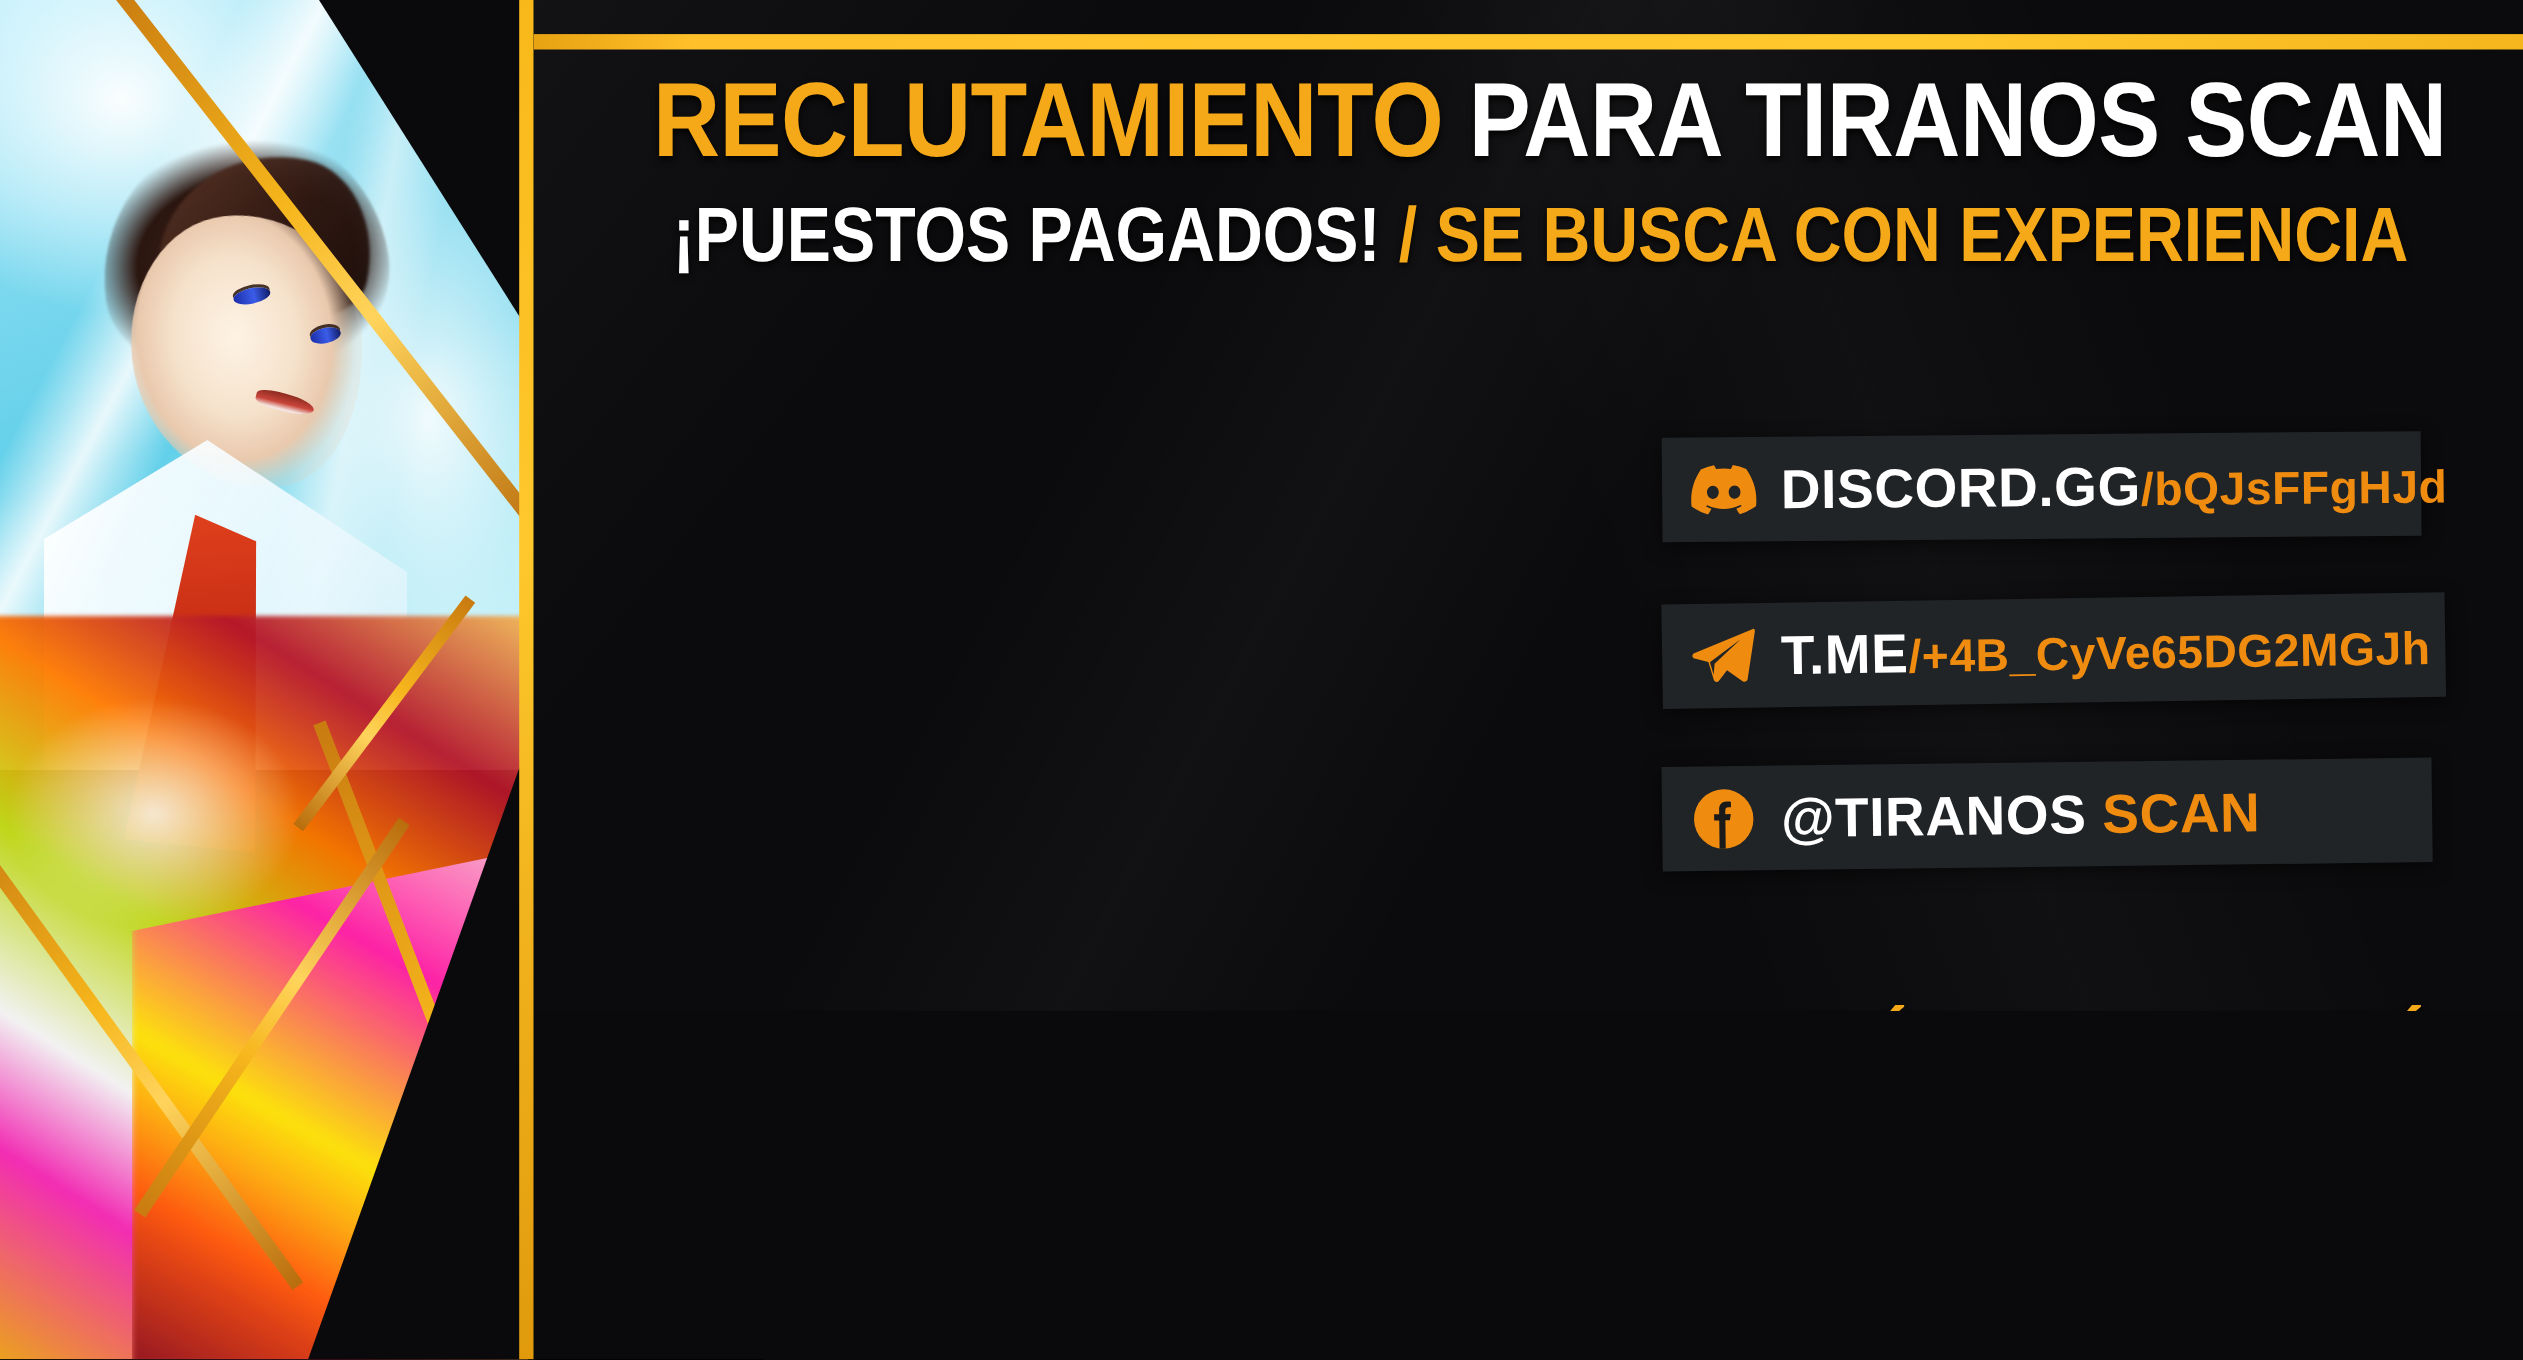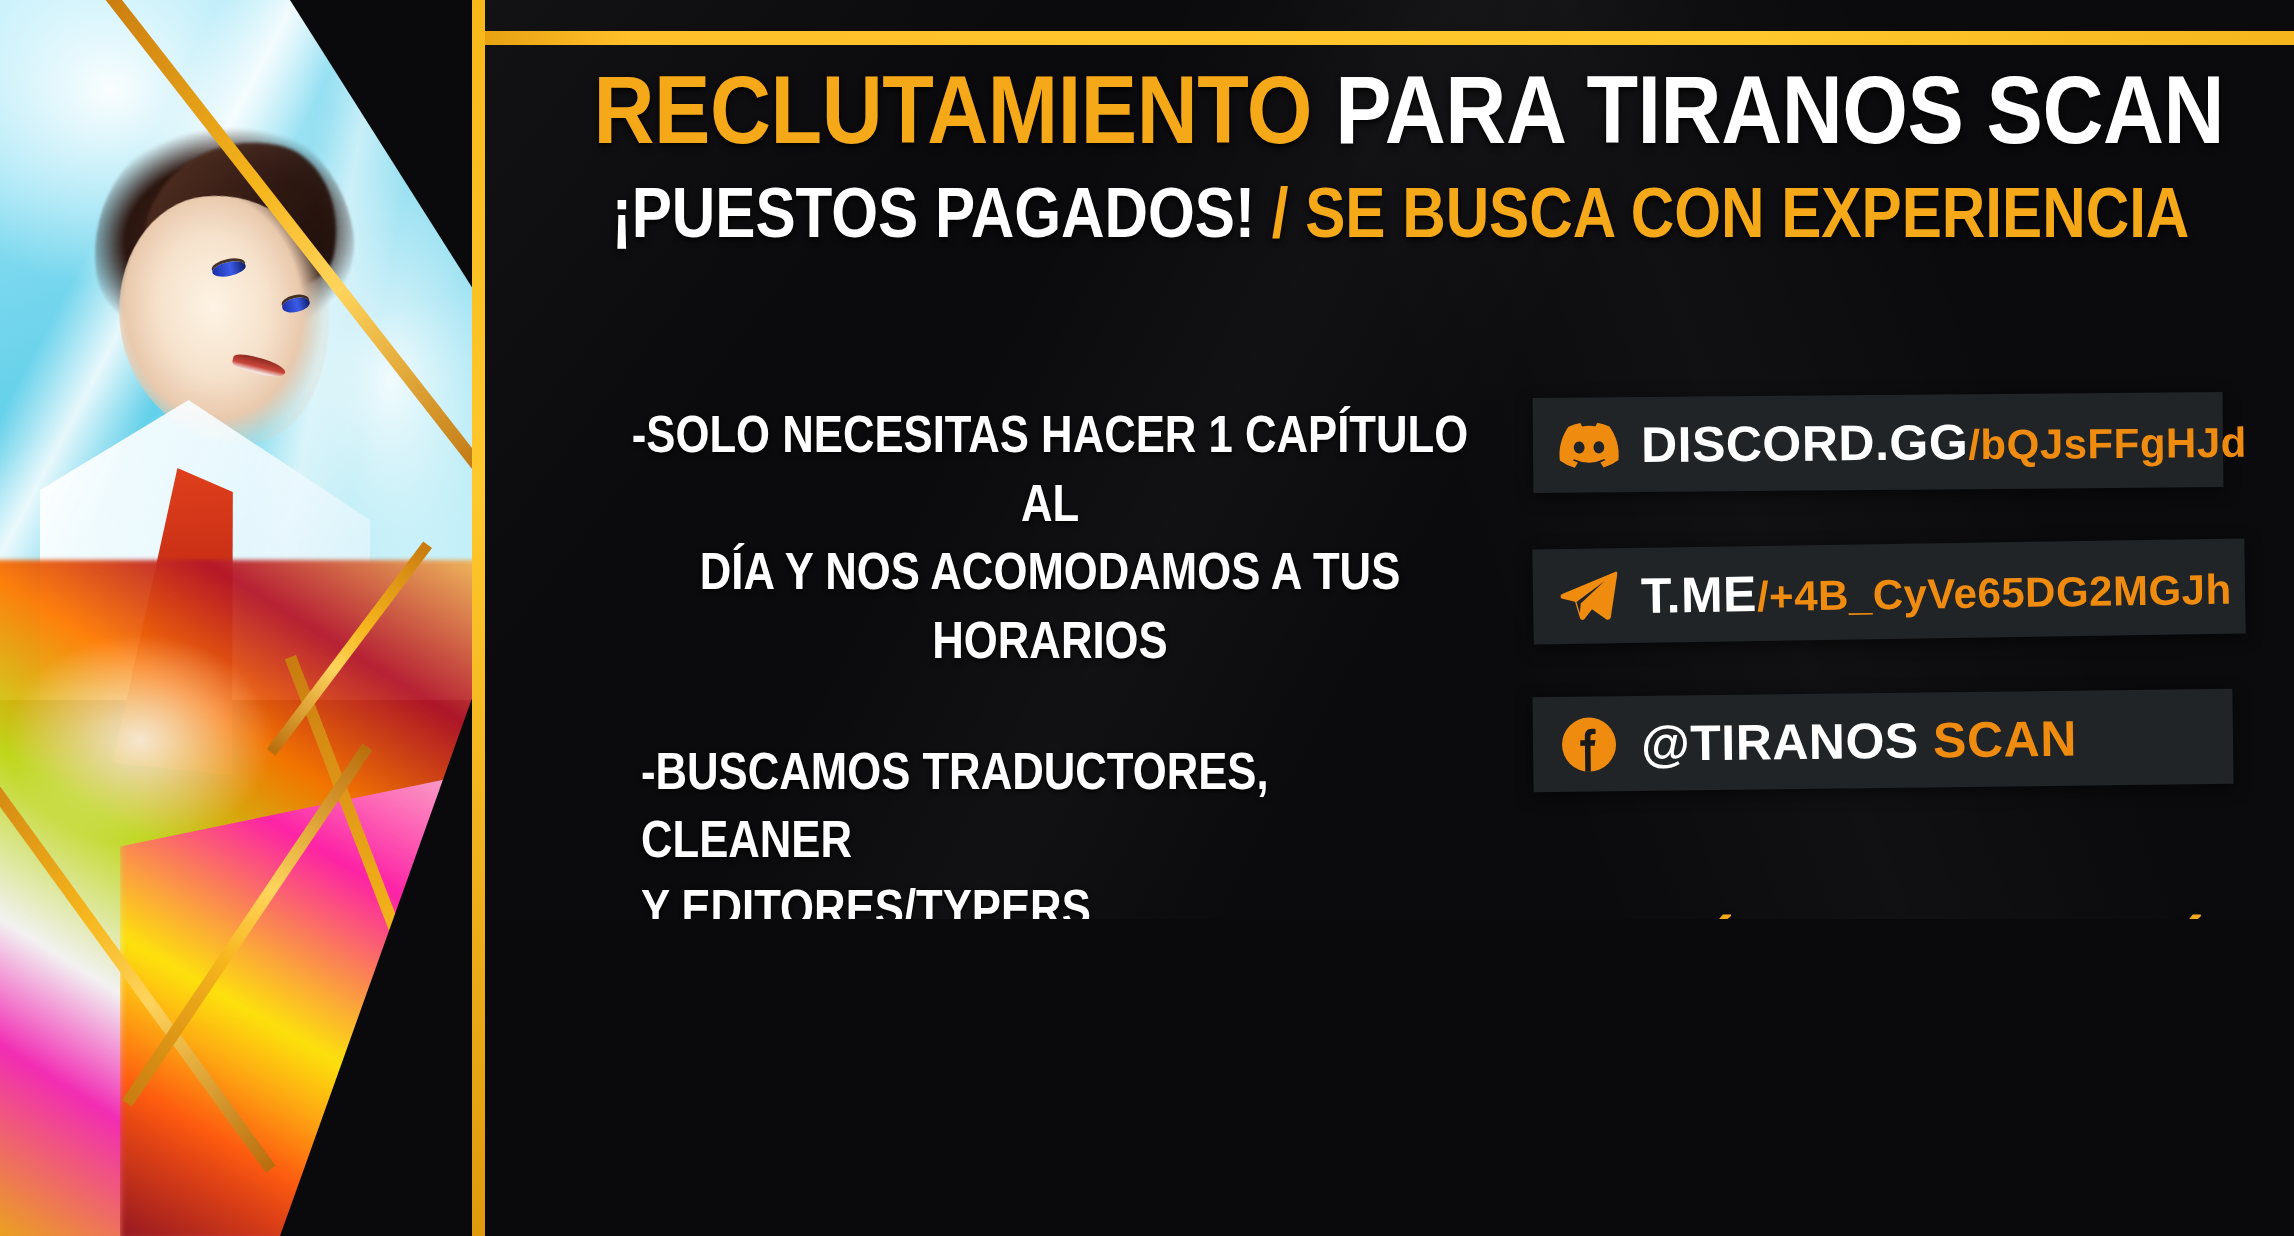--- a/index.html
+++ b/index.html
@@ -225,21 +225,21 @@
     text-align:center;
     transform:scaleX(0.84);
     text-shadow:0 2px 6px rgba(0,0,0,0.9);
   }
   .bullet.b2 { margin-top:62px; text-align:left; padding-left:18px; }
   .bullet .ln { display:block; }
 
   
   .cards {
     position:absolute;
-    left:1048px; top:395px;
+    left:1026px; top:395px;
     width:740px;
     z-index:7;
   }
   .card {
     position:relative;
     height:95px;
     background:#212427;
     display:flex;
     align-items:center;
     padding-left:26px;
@@ -333,30 +333,20 @@
   <div class="content">
 
     <div class="h-gold-bar top"></div>
     <div class="h-gold-bar bottom"></div>
 
     <div class="title-wrap">
       <div class="title-1"><span class="c-gold">RECLUTAMIENTO </span><span class="c-white">PARA TIRANOS SCAN</span></div>
       <div class="title-2"><span class="c-white">¡PUESTOS PAGADOS! </span><span class="c-gold">/ SE BUSCA CON EXPERIENCIA</span></div>
     </div>
 
-    <div class="bullets">
-      <div class="bullet b1">
-        <span class="ln">-SOLO NECESITAS HACER 1 CAPÍTULO AL</span>
-        <span class="ln">DÍA Y NOS ACOMODAMOS A TUS HORARIOS</span>
-      </div>
-      <div class="bullet b2">
-        <span class="ln">-BUSCAMOS TRADUCTORES, CLEANER</span>
-        <span class="ln">Y EDITORES/TYPERS</span>
-      </div>
-    </div>
 
     <div class="cards">
 
       <div class="card c1">
         <span class="card-icon">
           <svg width="60" height="46" viewBox="0 0 71 55" aria-hidden="true">
             <path fill="#ef8c10" d="M60.1 4.9A58.5 58.5 0 0 0 45.6.4a41 41 0 0 0-2 4.2 54.5 54.5 0 0 0-16.2 0 41 41 0 0 0-2.1-4.2A58.3 58.3 0 0 0 10.8 5C1.6 18.6-.9 31.9.4 45a58.8 58.8 0 0 0 17.8 9 43 43 0 0 0 3.8-6.2 38 38 0 0 1-6-2.9l1.5-1.1a42 42 0 0 0 36 0l1.5 1.1a38 38 0 0 1-6 2.9 43 43 0 0 0 3.8 6.2 58.6 58.6 0 0 0 17.8-9c1.6-15.2-2.4-28.4-10.5-40.1zM23.7 37c-3.5 0-6.4-3.2-6.4-7.2s2.8-7.2 6.4-7.2c3.6 0 6.5 3.3 6.4 7.2 0 4-2.8 7.2-6.4 7.2zm23.6 0c-3.5 0-6.4-3.2-6.4-7.2s2.8-7.2 6.4-7.2c3.6 0 6.5 3.3 6.4 7.2 0 4-2.8 7.2-6.4 7.2z"></path>
           </svg>
         </span>
         <span class="card-text"><span class="c-white">DISCORD.GG</span><span class="sub">/bQJsFFgHJd</span></span>

